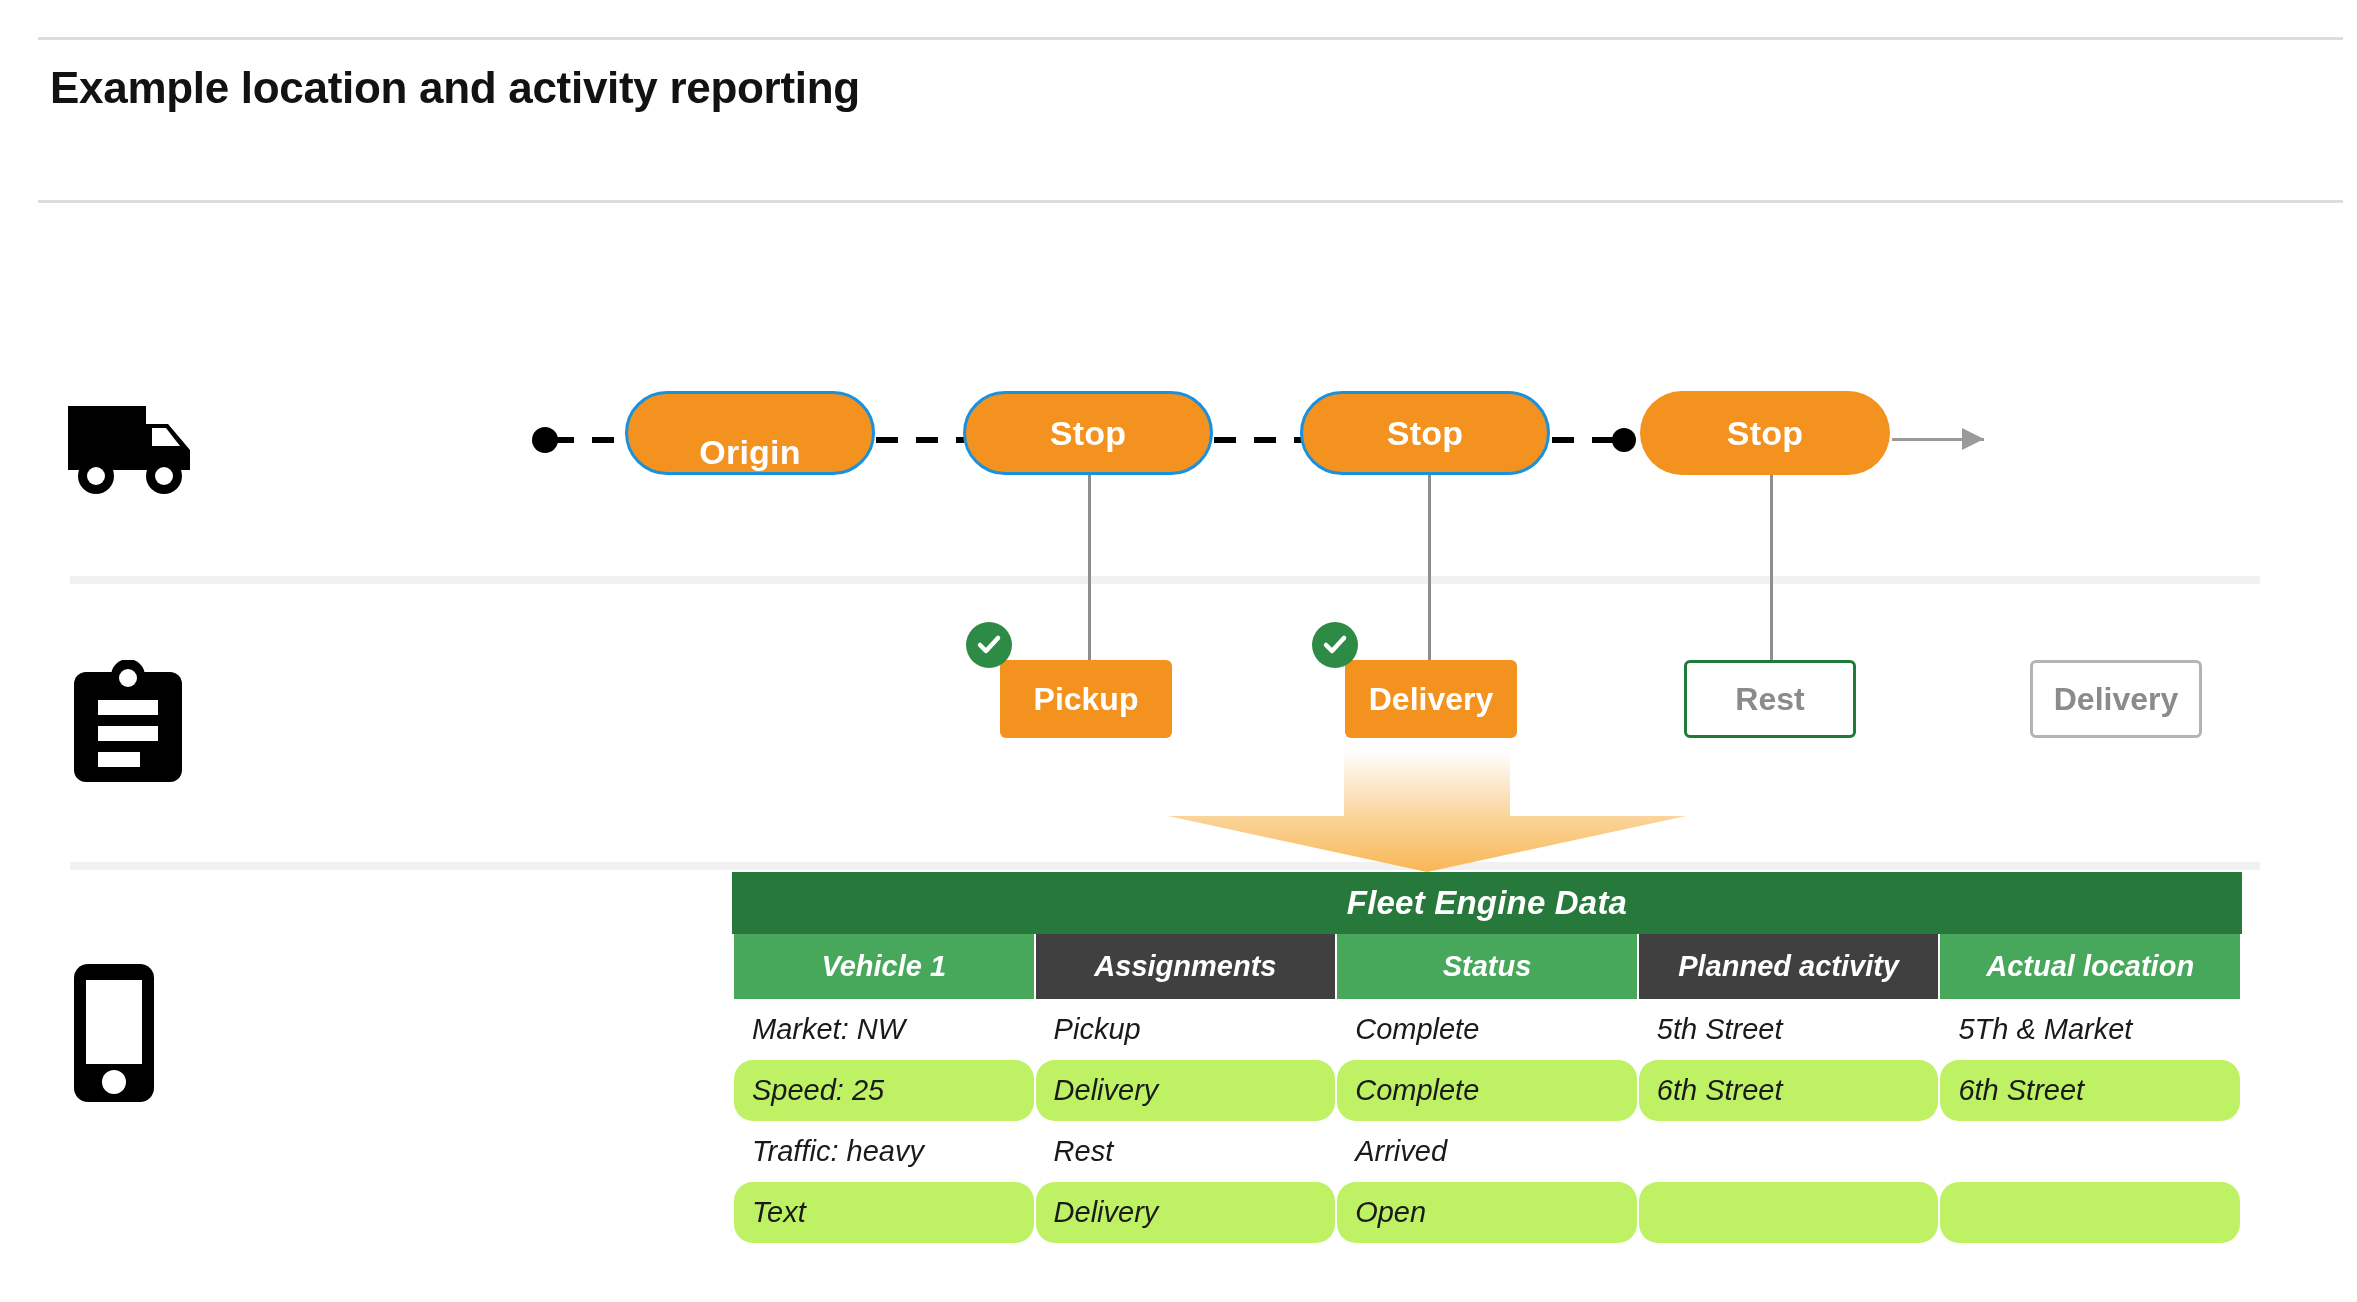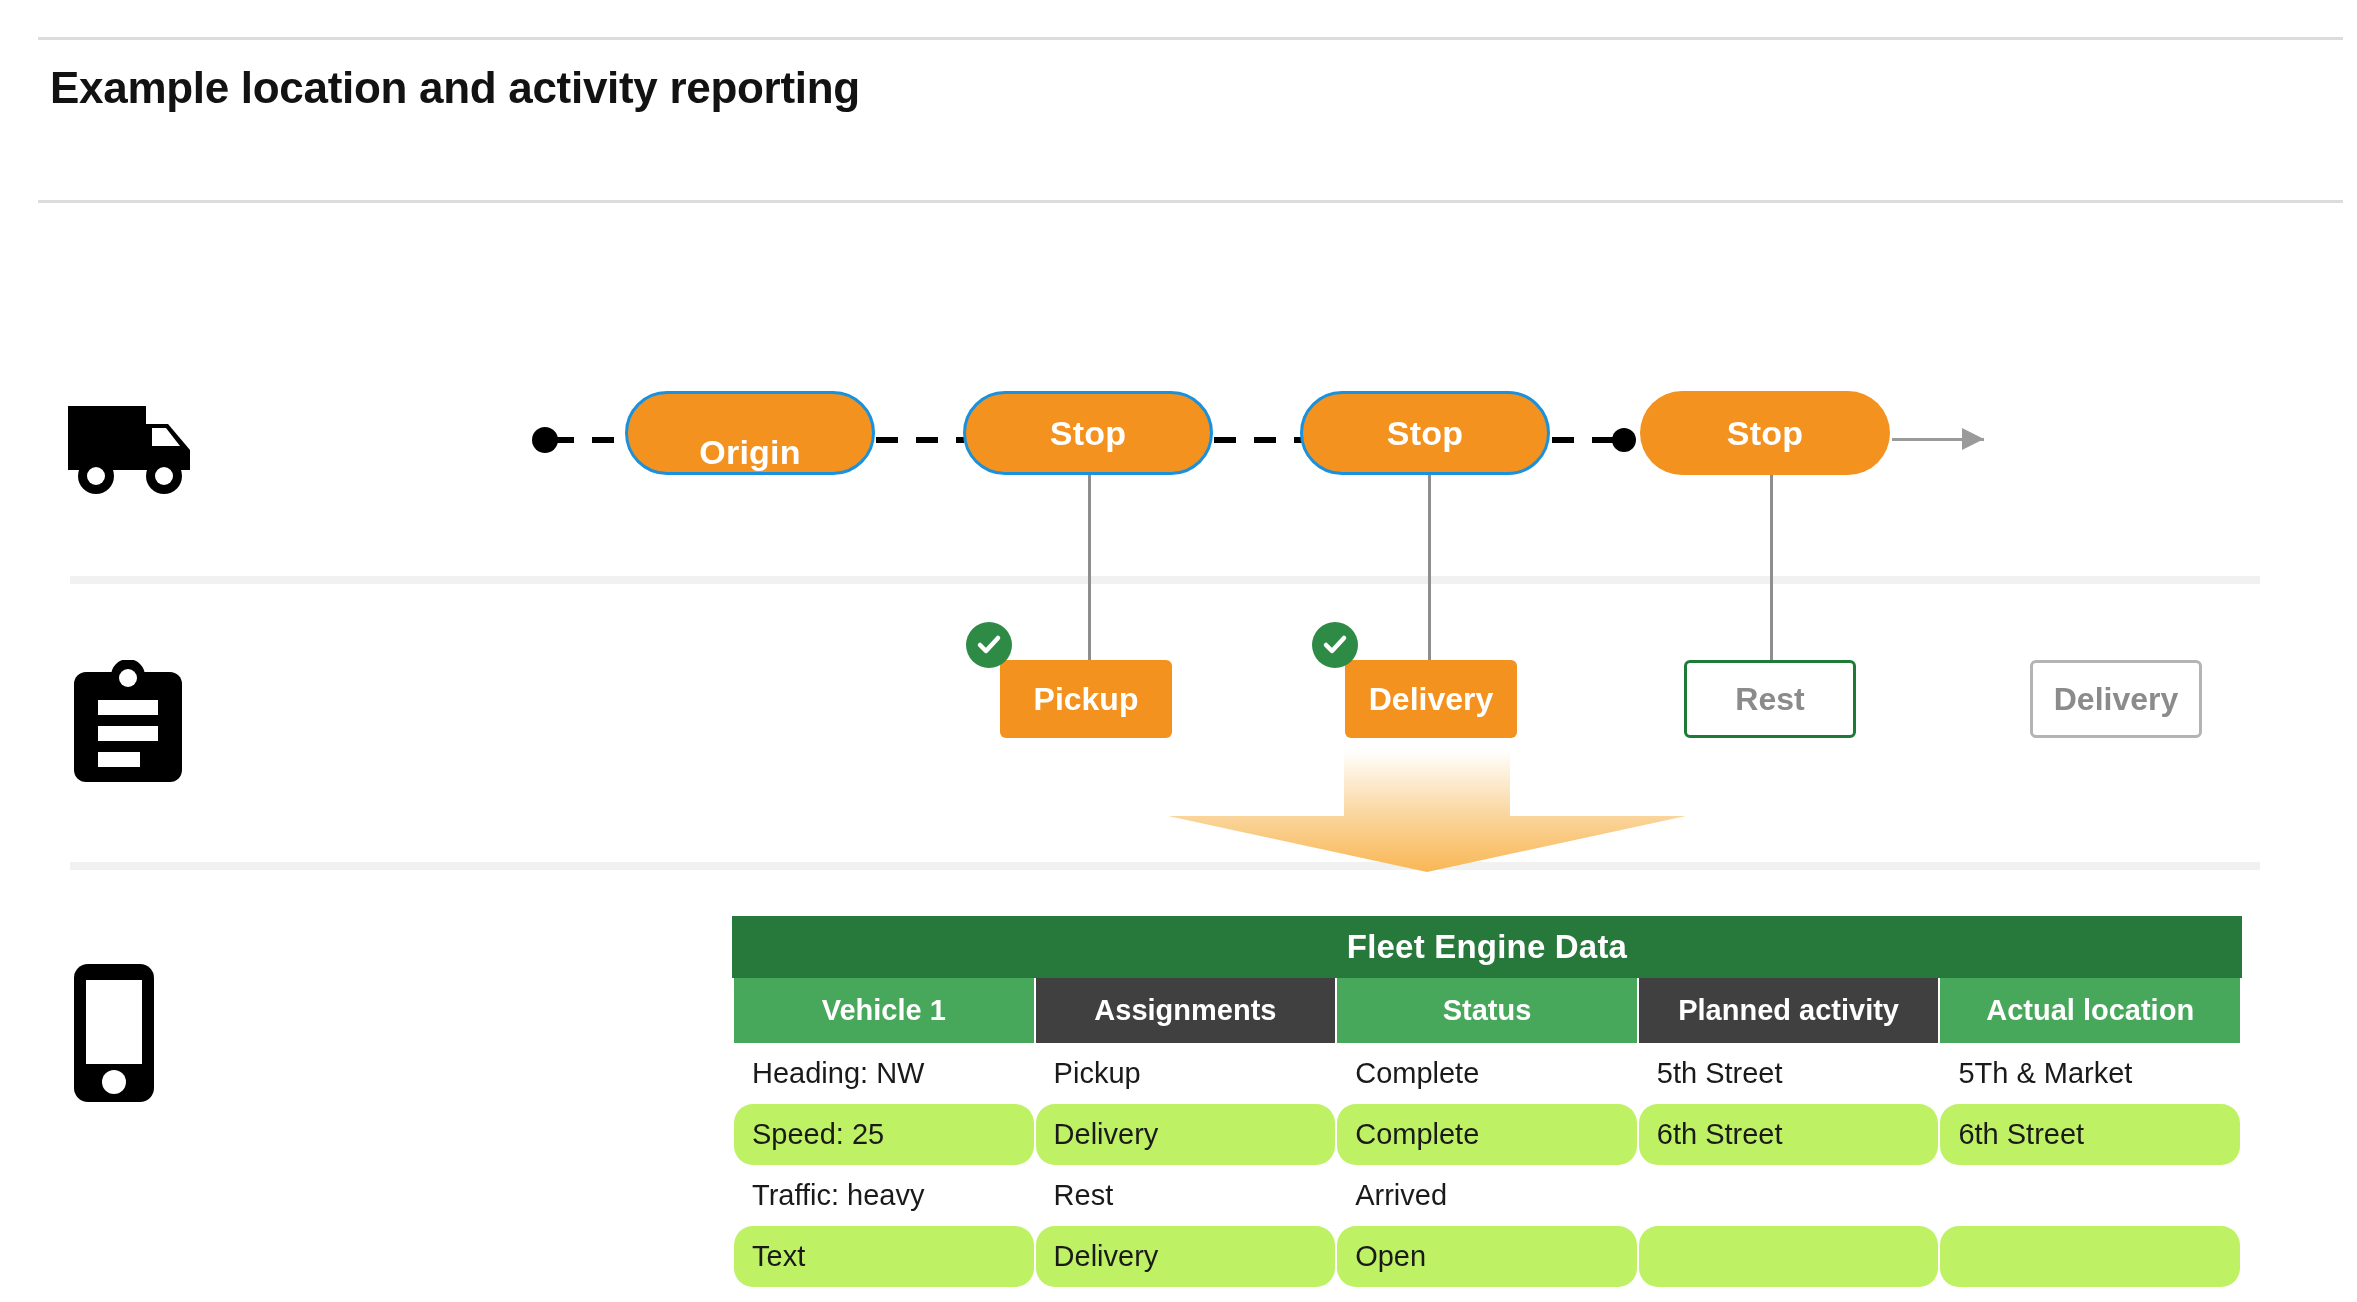--- a/index.html
+++ b/index.html
@@ -190,23 +190,24 @@
   .big-arrow {
     position: absolute;
     left: 1168px; top: 750px;
     width: 518px; height: 122px;
     z-index: 2;
   }
 
   
   .table-wrap {
     position: absolute;
-    left: 732px; top: 916px;
+    left: 732px; top: 872px;
     width: 1510px;
     z-index: 3;
+    font-style: italic;
   }
   .tbl-title {
     height: 62px;
     background: #27783B;
     color: #ffffff;
     font-size: 33px;
     font-weight: 700;
     display: flex;
     align-items: center;
     justify-content: center;
@@ -367,21 +368,21 @@
         <tr>
           <th class="g-dark">Vehicle 1</th>
           <th class="g-light">Assignments</th>
           <th class="g-dark">Status</th>
           <th class="g-light">Planned activity</th>
           <th class="g-dark">Actual location</th>
         </tr>
       </thead>
       <tbody>
         <tr>
-          <td>Heading: NW</td>
+          <td>Market: NW</td>
           <td>Pickup</td>
           <td>Complete</td>
           <td>5th Street</td>
           <td>5Th &amp; Market</td>
         </tr>
         <tr class="alt">
           <td>Speed: 25</td>
           <td>Delivery</td>
           <td>Complete</td>
           <td>6th Street</td>

